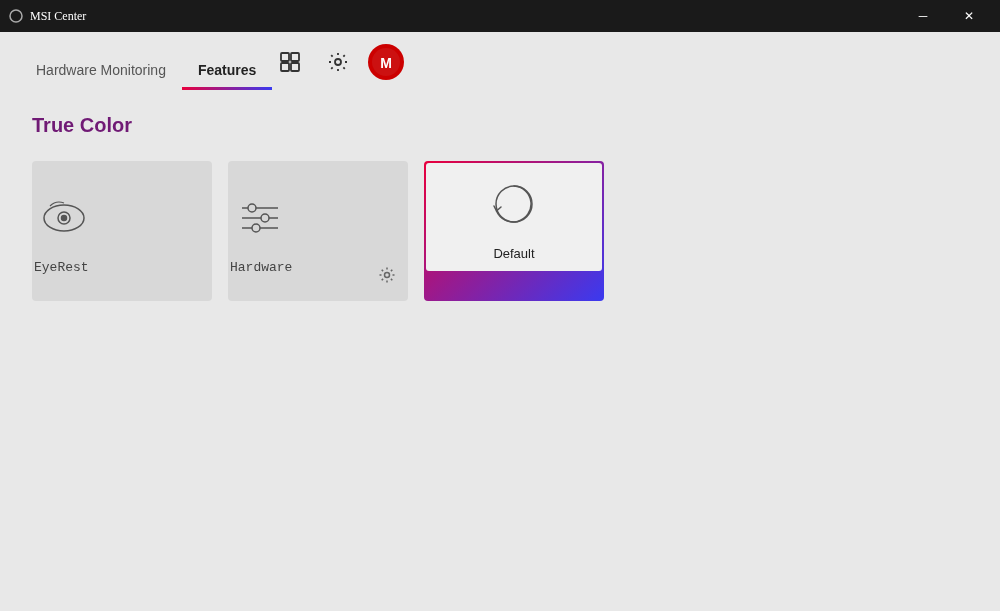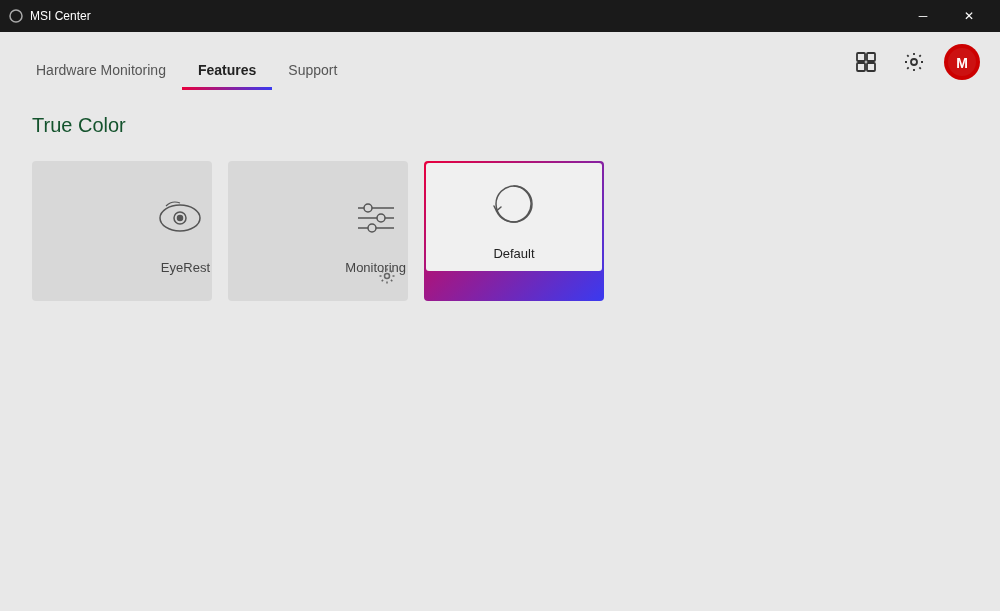--- a/index.html
+++ b/index.html
@@ -20,20 +20,21 @@
       display: flex;
       align-items: center;
       justify-content: space-between;
       padding: 0 8px;
       flex-shrink: 0;
     }
     .title-bar-left {
       display: flex;
       align-items: center;
       gap: 6px;
+      font-family: Liberation Serif, serif;
     }
     .title-bar-icon {
       width: 16px;
       height: 16px;
       display: flex;
       align-items: center;
       justify-content: center;
     }
     .title-bar-title {
       color: #ffffff;
@@ -63,21 +64,20 @@
       display: flex;
       flex-direction: column;
     }
 
     
     .nav-bar {
       background: #e8e8e8;
       height: 58px;
       display: flex;
       align-items: flex-end;
-      justify-content: space-between;
       padding: 0 20px;
       flex-shrink: 0;
     }
     .nav-tabs {
       display: flex;
       align-items: flex-end;
       height: 100%;
     }
     .nav-tab {
       padding: 0 16px 12px 16px;
@@ -131,43 +131,44 @@
       overflow: hidden;
     }
 
     
     .page-content {
       flex: 1;
       padding: 24px 32px;
     }
     .section-title {
       font-size: 20px;
-      font-weight: 400;
-      color: #14532d;
+      font-weight: 700;
+      color: #701a75;
       margin-bottom: 24px;
     }
 
     
     .cards-grid {
       display: flex;
       gap: 16px;
       flex-wrap: wrap;
     }
     .card {
       background: #d8d8d8;
       width: 180px;
       height: 140px;
       border-radius: 4px;
       display: flex;
       flex-direction: column;
-      align-items: flex-end;
+      align-items: flex-start;
       justify-content: center;
       cursor: pointer;
       position: relative;
       border: 2px solid transparent;
+      font-family: Liberation Mono, monospace;
     }
     .card-icon {
       width: 60px;
       height: 60px;
       display: flex;
       align-items: center;
       justify-content: center;
       margin-bottom: 12px;
     }
     .card-icon svg {
@@ -227,23 +228,20 @@
 
 <div class="main-content">
 
   <div class="nav-bar">
     <div class="nav-tabs">
       <div class="nav-tab">
         <span>Hardware Monitoring</span>
       </div>
       <div class="nav-tab active">
         <span>Features</span>
-      </div>
-      <div class="nav-tab">
-        <span>Support</span>
       </div>
     </div>
     <div class="nav-right-icons">
       <button class="nav-icon-btn">
         <svg width="22" height="22" viewBox="0 0 22 22" fill="none" stroke="#333" stroke-width="1.8">
           <rect x="2" y="2" width="8" height="8" rx="1"></rect>
           <rect x="12" y="2" width="8" height="8" rx="1"></rect>
           <rect x="2" y="12" width="8" height="8" rx="1"></rect>
           <rect x="12" y="12" width="8" height="8" rx="1"></rect>
         </svg>
@@ -287,21 +285,21 @@
         <div class="card-icon">
           <svg viewBox="0 0 56 56">
             <line x1="10" y1="18" x2="46" y2="18"></line>
             <line x1="10" y1="28" x2="46" y2="28"></line>
             <line x1="10" y1="38" x2="46" y2="38"></line>
             <circle cx="20" cy="18" r="4" fill="#d8d8d8"></circle>
             <circle cx="33" cy="28" r="4" fill="#d8d8d8"></circle>
             <circle cx="24" cy="38" r="4" fill="#d8d8d8"></circle>
           </svg>
         </div>
-        <span class="card-label">Monitoring</span>
+        <span class="card-label">Hardware</span>
         <div class="customize-gear">
           <svg width="18" height="18" viewBox="0 0 18 18" fill="none" stroke="#666" stroke-width="1.5">
             <circle cx="9" cy="9" r="2.5"></circle>
             <path d="M9 1.5v2M9 14.5v2M1.5 9h2M14.5 9h2M3.7 3.7l1.4 1.4M12.9 12.9l1.4 1.4M3.7 14.3l1.4-1.4M12.9 5.1l1.4-1.4"></path>
           </svg>
         </div>
       </div>
 
       <div class="card-active-wrapper">
         <div class="card-active-inner">

